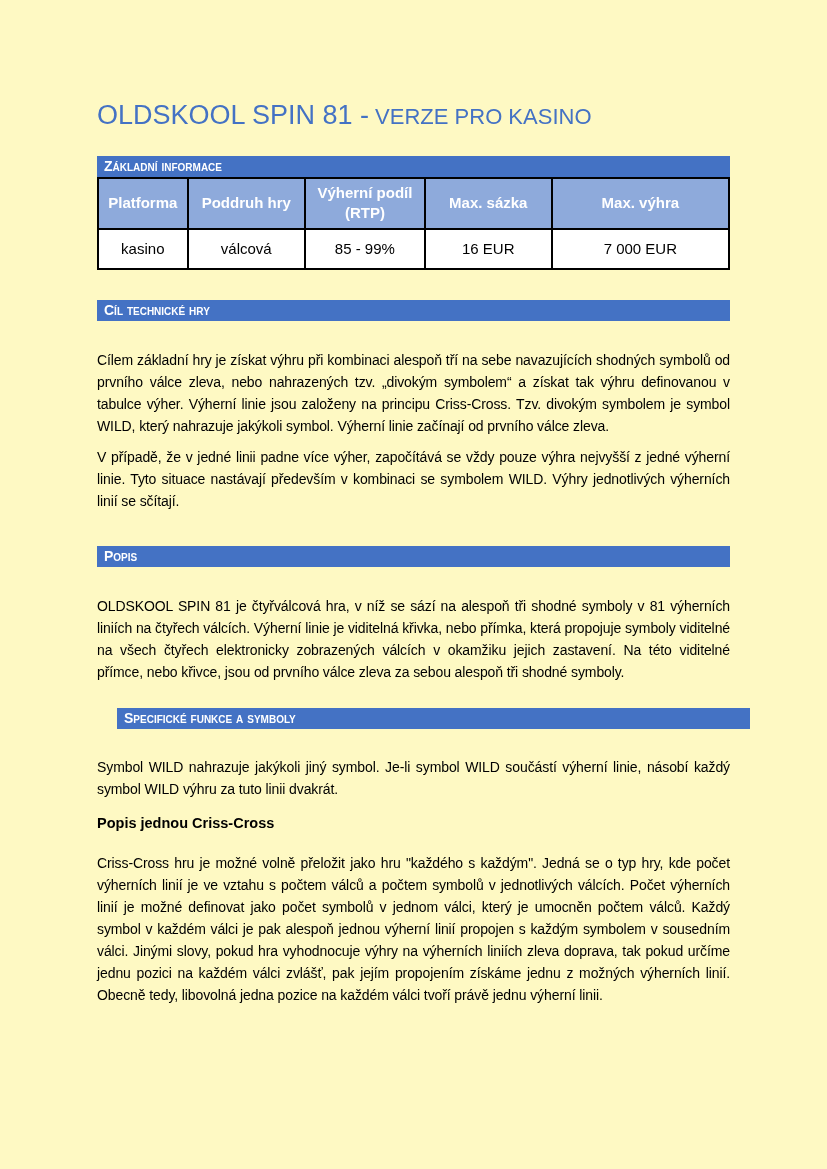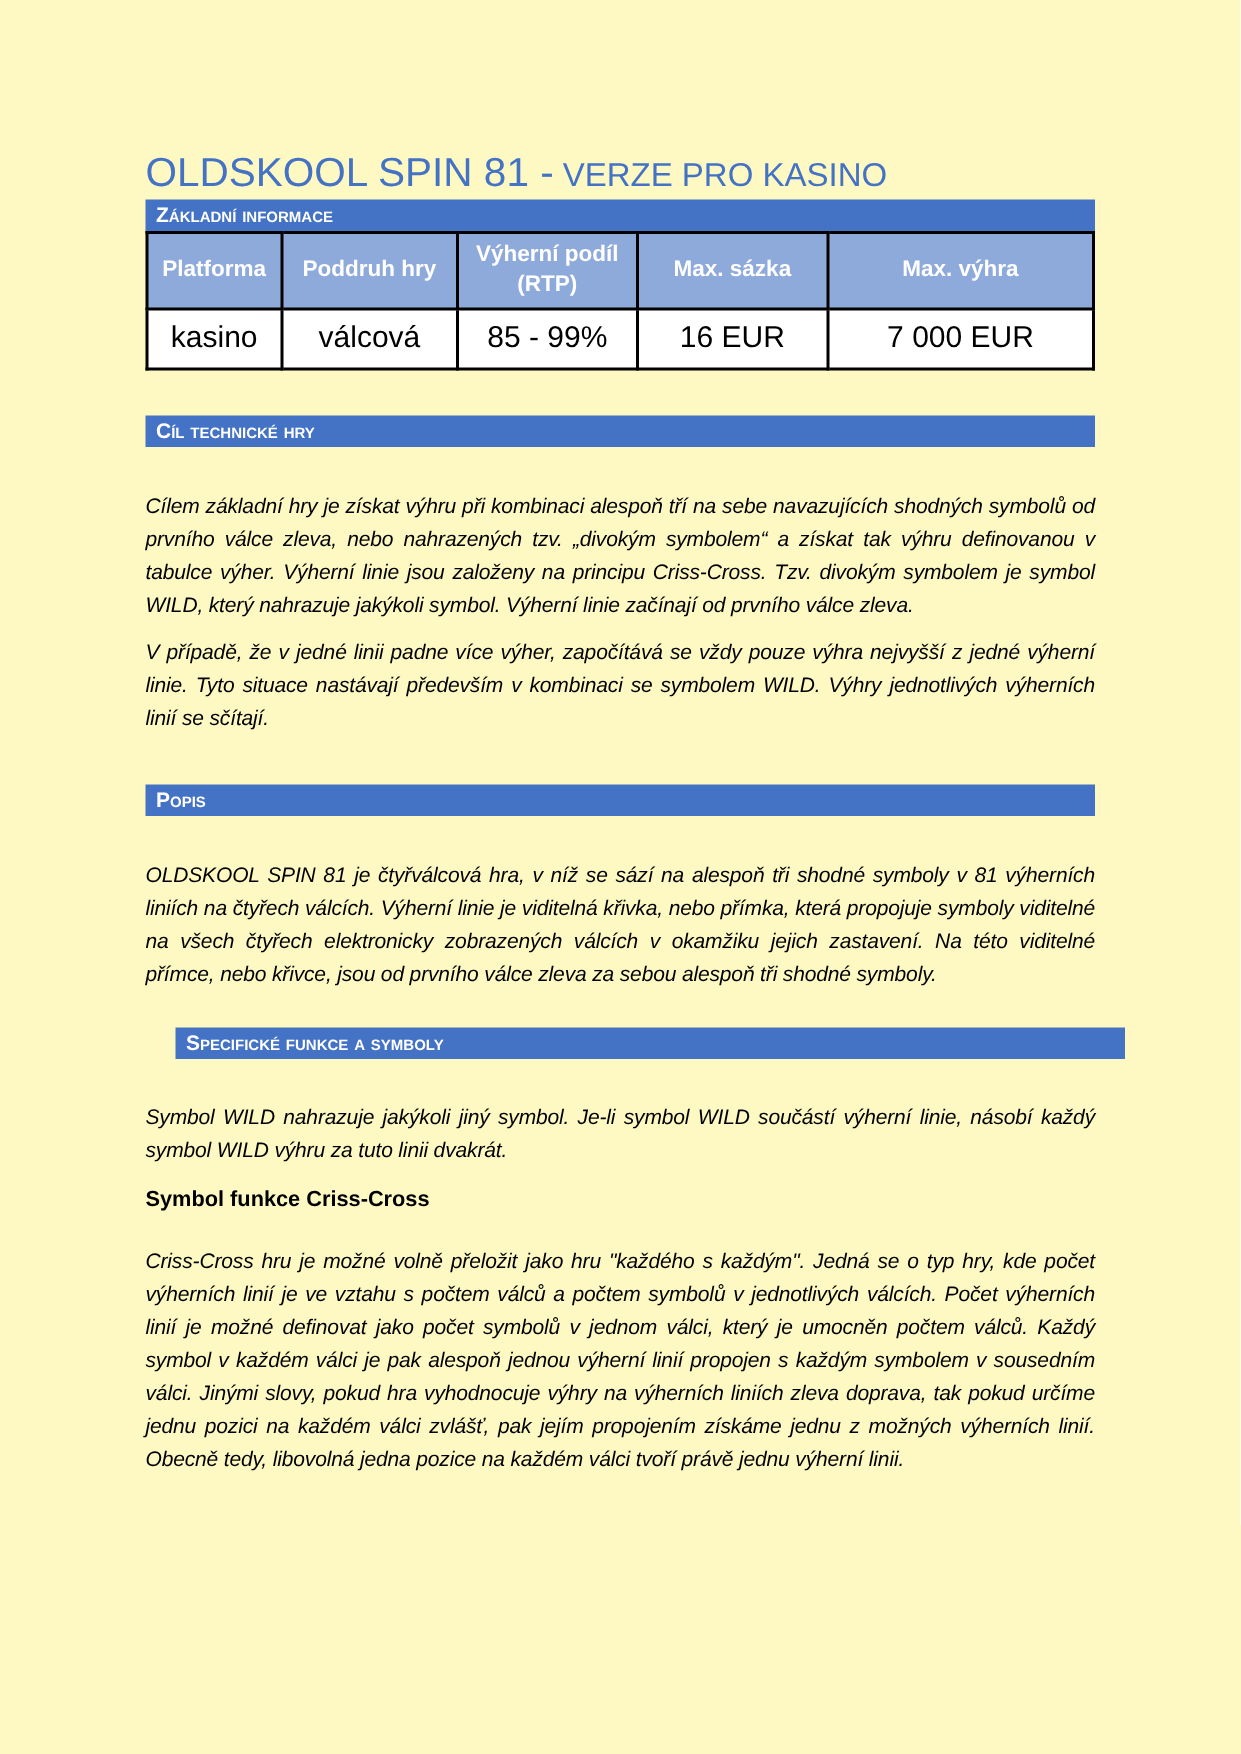--- a/index.html
+++ b/index.html
@@ -58,46 +58,45 @@
   .info-table th {
     background: #8EAADB;
     color: #ffffff;
     font-size: 15px;
     font-weight: 700;
     height: 51px;
     line-height: 1.35;
   }
   .info-table td {
     height: 40px;
-    font-size: 20px;
+    font-size: 15px;
     background: #ffffff;
   }
 
   
   .body-text {
     text-align: justify;
     font-size: 14px;
     line-height: 22px;
     letter-spacing: -0.1px;
     margin: 0;
-    font-style: italic;
   }
   .sub-heading {
     font-size: 14.5px;
     font-weight: 700;
     margin: 0;
     line-height: 18px;
   }
 
   
   .mt9  { margin-top: 9px; }
   .mt13 { margin-top: 13px; }
   .mt14 { margin-top: 14px; }
   .mt20 { margin-top: 20px; }
-  .mt23 { }
+  .mt23 { margin-top: 23px; }
   .mt25 { margin-top: 25px; margin-left: 20px; }
   .mt27 { margin-top: 27px; }
   .mt28 { margin-top: 28px; }
   .mt30 { margin-top: 30px; }
   .mt34 { margin-top: 34px; }
 </style>
 </head>
 <body>
 
 <div class="page">
@@ -141,17 +140,17 @@
     <p class="body-text mt28">Cílem základní hry je získat výhru při kombinaci alespoň tří na sebe navazujících shodných symbolů od prvního válce zleva, nebo nahrazených tzv. „divokým symbolem“ a získat tak výhru definovanou v tabulce výher. Výherní linie jsou založeny na principu Criss-Cross. Tzv. divokým symbolem je symbol WILD, který nahrazuje jakýkoli symbol. Výherní linie začínají od prvního válce zleva.</p>
     <p class="body-text mt9">V případě, že v jedné linii padne více výher, započítává se vždy pouze výhra nejvyšší z jedné výherní linie. Tyto situace nastávají především v kombinaci se symbolem WILD. Výhry jednotlivých výherních linií se sčítají.</p>
 
     <div class="section-bar mt34">Popis</div>
     <p class="body-text mt28">OLDSKOOL SPIN 81 je čtyřválcová hra, v níž se sází na alespoň tři shodné symboly v 81 výherních liniích na čtyřech válcích. Výherní linie je viditelná křivka, nebo přímka, která propojuje symboly viditelné na všech čtyřech elektronicky zobrazených válcích v okamžiku jejich zastavení. Na této viditelné přímce, nebo křivce, jsou od prvního válce zleva za sebou alespoň tři shodné symboly.</p>
 
     <div class="section-bar mt25">Specifické funkce a symboly</div>
 
     <p class="body-text mt27">Symbol WILD nahrazuje jakýkoli jiný symbol. Je-li symbol WILD součástí výherní linie, násobí každý symbol WILD výhru za tuto linii dvakrát.</p>
 
-    <h3 class="sub-heading mt14">Symbol funkce Criss-Cross</h3>
+    <h3 class="sub-heading mt14">Popis jednou Criss-Cross</h3>
     <p class="body-text mt20">Criss-Cross hru je možné volně přeložit jako hru "každého s každým". Jedná se o typ hry, kde počet výherních linií je ve vztahu s počtem válců a počtem symbolů v jednotlivých válcích. Počet výherních linií je možné definovat jako počet symbolů v jednom válci, který je umocněn počtem válců. Každý symbol v každém válci je pak alespoň jednou výherní linií propojen s každým symbolem v sousedním válci. Jinými slovy, pokud hra vyhodnocuje výhry na výherních liniích zleva doprava, tak pokud určíme jednu pozici na každém válci zvlášť, pak jejím propojením získáme jednu z možných výherních linií. Obecně tedy, libovolná jedna pozice na každém válci tvoří právě jednu výherní linii.</p>
 
   </div>
 </div>
 
 </body></html>

